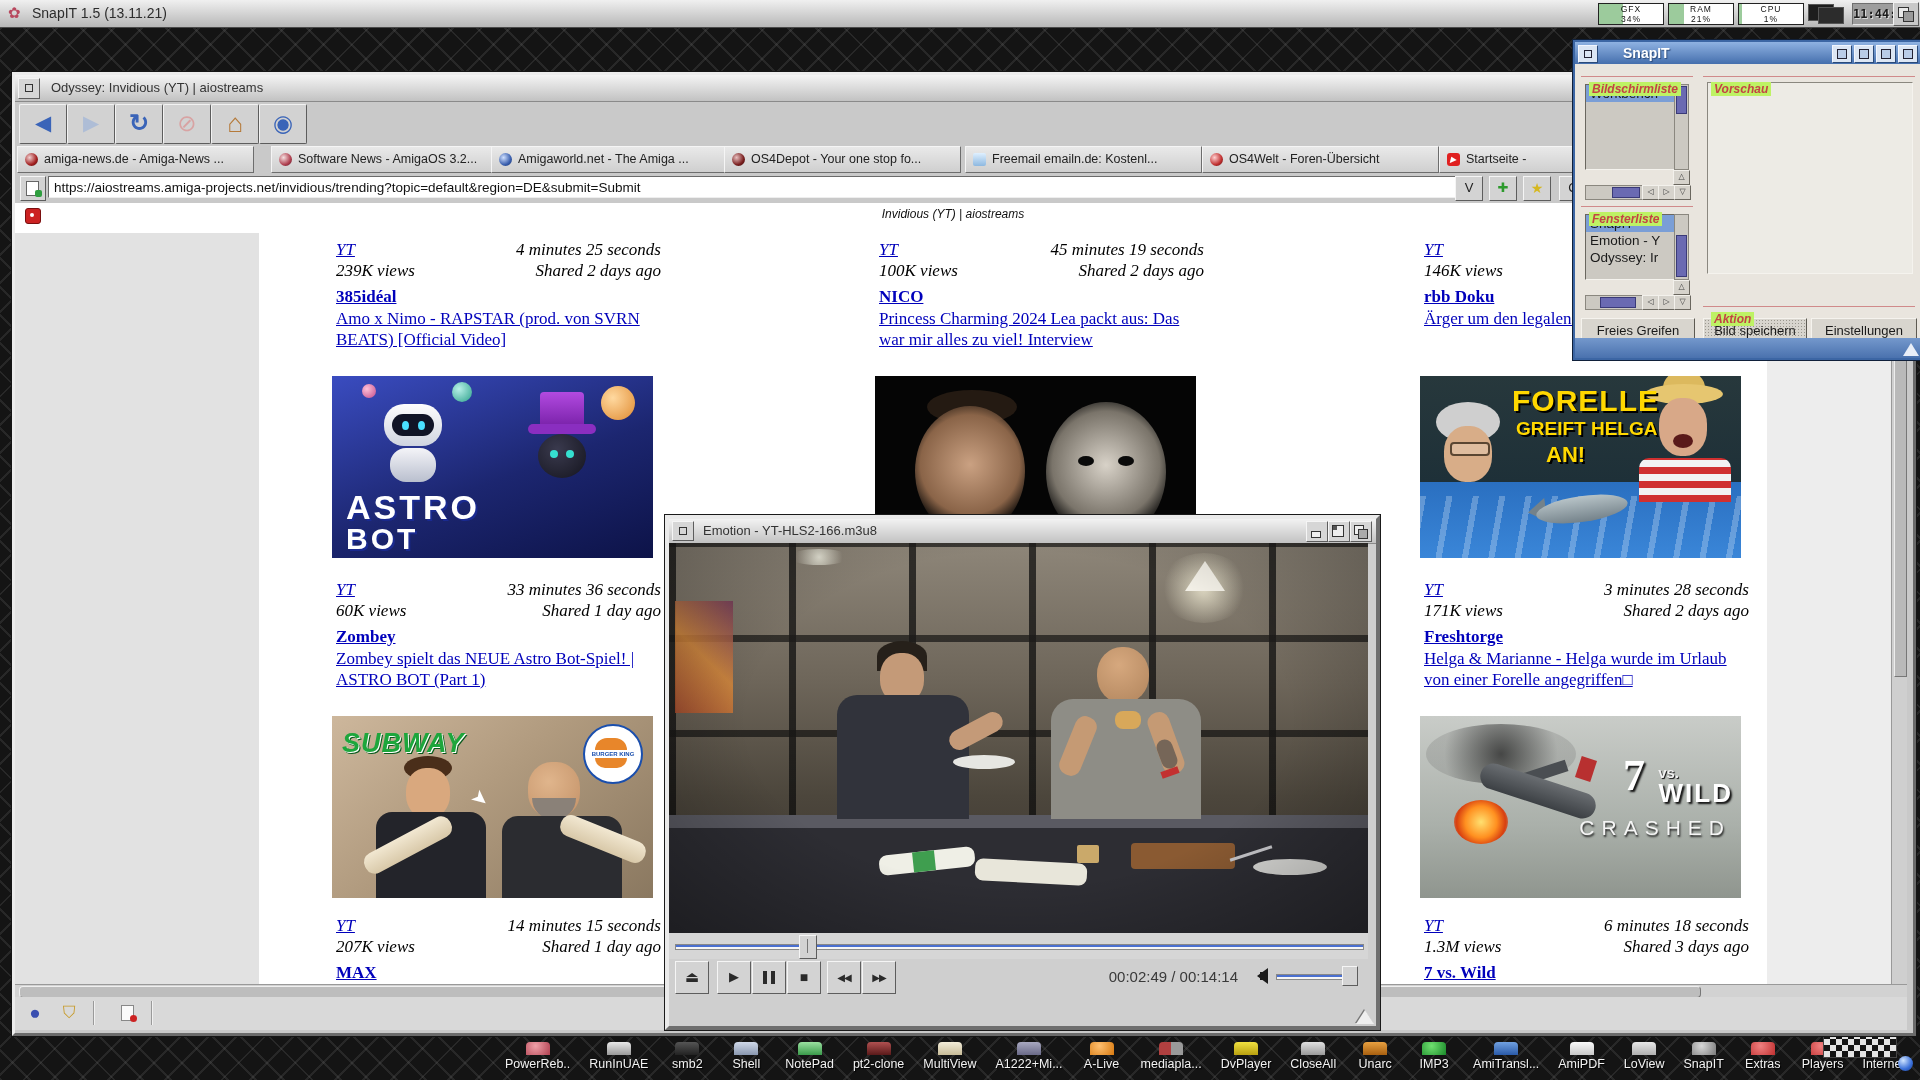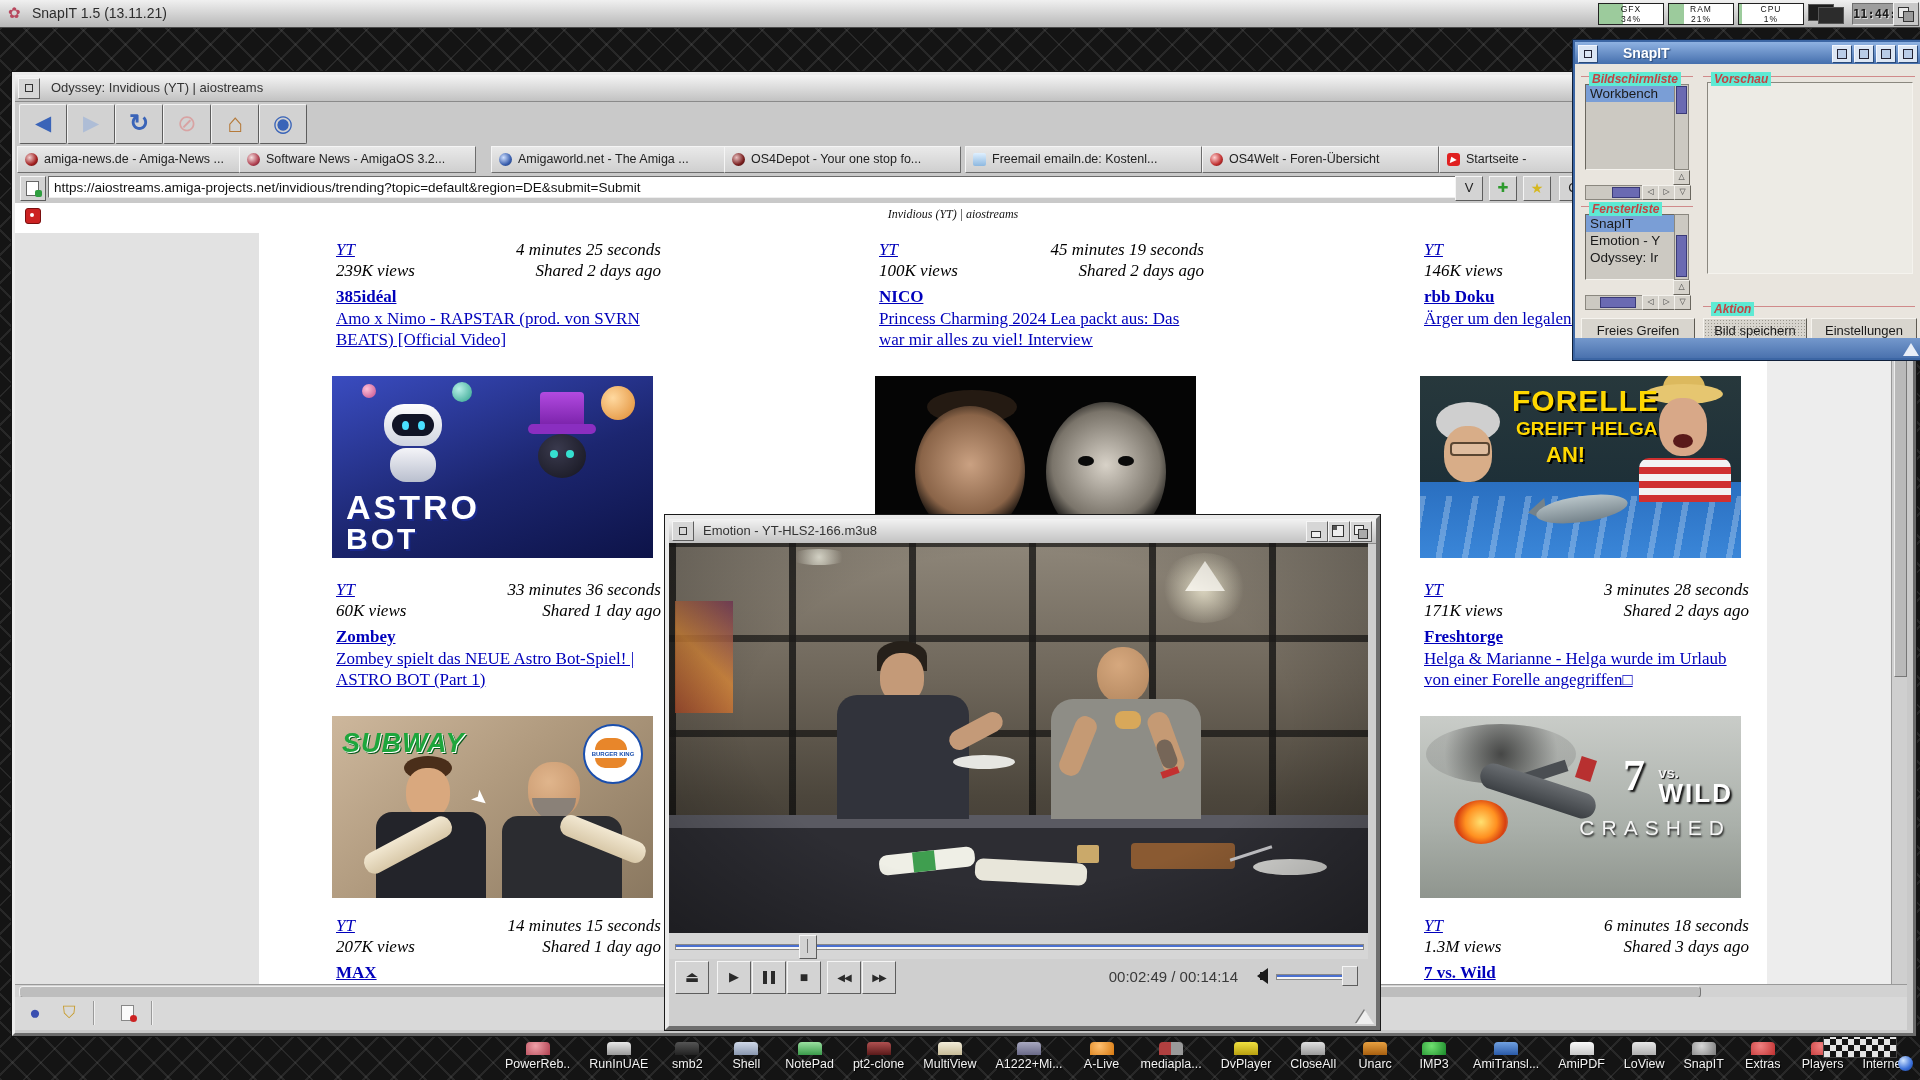--- a/index.html
+++ b/index.html
@@ -76,21 +76,21 @@
   .i-plus::before{content:"✚";color:#2d9a2d;font-size:13px;}
   .i-star::before{content:"★";color:#d6b820;font-size:14px;}
   .minifield{position:absolute;left:1578px;top:3px;width:240px;height:21px;background:#fff;border:1px solid #777;}
 
   
   .page{position:absolute;left:0;top:128px;width:1892px;height:781px;background:#fff;overflow:hidden;
     font-family:"Liberation Serif",serif;}
   .gstrip-l{position:absolute;left:0;top:30px;width:244px;bottom:0;background:#e2e2e2;}
   .gstrip-r{position:absolute;left:1752px;top:30px;width:124px;bottom:0;background:#ededed;}
   .pheader{position:absolute;left:0;top:4px;width:1876px;text-align:center;
-    font-family:Liberation Serif, serif;font-style:italic;font-size:12px;color:#111;}
+    font-family:Liberation Sans, sans-serif;font-style:italic;font-size:12px;color:#111;}
   .redico{position:absolute;left:10px;top:5px;width:14px;height:14px;background:#cc2222;border-radius:3px;border:1px solid #7a0f0f;}
   .redico::after{content:"";position:absolute;left:4px;top:4px;width:4px;height:4px;background:#fff;border-radius:50%;}
   .vscroll{position:absolute;left:1876px;top:0;width:16px;height:781px;background:#cfcfcf;border-left:1px solid #999;}
   .vthumb{position:absolute;left:2px;top:2px;width:11px;height:470px;background:#b9b9b9;
     border:1px solid;border-color:#ededed #777 #777 #ededed;}
   .hscroll{position:absolute;left:0;top:909px;width:1892px;height:13px;background:#d2d2d2;border-top:1px solid #999;}
   .hthumb{position:absolute;left:4px;top:1px;width:1680px;height:10px;background:#bdbdbd;
     border:1px solid;border-color:#efefef #777 #777 #efefef;border-radius:4px;}
   .statusbar{position:absolute;left:0;top:922px;width:1892px;height:33px;background:#d9d9d9;}
   .stico{position:absolute;top:5px;width:24px;height:22px;text-align:center;line-height:22px;}
@@ -265,21 +265,21 @@
     background:#e9e5de;border:2px solid #3c66a4;box-shadow:0 0 0 1px #10203a;}
   .stitle{position:absolute;left:0;top:0;right:0;height:22px;background:linear-gradient(#8fb2e2,#456fad);}
   .sclose{position:absolute;left:3px;top:3px;width:18px;height:16px;background:#dce6f4;
     border:1px solid;border-color:#f2f6ff #2a4a7a #2a4a7a #f2f6ff;}
   .sclose::after{content:"";position:absolute;left:5px;top:4px;width:6px;height:6px;border:1px solid #223;}
   .stitle-text{position:absolute;left:48px;top:3px;font-size:14px;font-weight:bold;color:#fff;text-shadow:1px 1px 1px #2a4a7a;}
   .sgad{position:absolute;top:3px;width:18px;height:16px;background:#dce6f4;border:1px solid;border-color:#f2f6ff #2a4a7a #2a4a7a #f2f6ff;}
   .sgad i{position:absolute;left:4px;top:3px;width:8px;height:8px;border:1px solid #223;background:#b9cce8;}
   .fs{position:absolute;}
   .fs-line{position:absolute;left:0;right:0;top:6px;height:1px;background:#d08a8a;}
-  .fs-leg{position:absolute;left:8px;top:2px;padding:0 3px;background:#5eead4;color:#c34444;
+  .fs-leg{position:absolute;left:8px;top:12px;padding:0 3px;background:#bef264;color:#c34444;
     font-size:12px;font-style:italic;font-weight:bold;z-index:1;}
   .lbox{position:absolute;background:#ccc9c2;border:1px solid;border-color:#6a675f #f5f3ee #f5f3ee #6a675f;overflow:hidden;}
   .litem{font-size:13.5px;color:#1a1a1a;padding:1px 4px;white-space:nowrap;}
   .litem.sel{background:#7a9ed6;}
   .sv{position:absolute;width:13px;background:#ccc9c2;border:1px solid #8a877f;}
   .svthumb{position:absolute;left:1px;width:9px;background:#6a6ab2;border:1px solid #3a3a78;}
   .sarrow{position:absolute;width:15px;height:13px;background:#d6d3cc;border:1px solid;border-color:#f3f1ec #6a675f #6a675f #f3f1ec;
     text-align:center;line-height:12px;font-size:8px;color:#444;}
   .shbar{position:absolute;height:13px;background:#ccc9c2;border:1px solid #8a877f;}
   .shthumb{position:absolute;top:1px;height:9px;background:#6a6ab2;border:1px solid #3a3a78;}
@@ -363,21 +363,21 @@
       <div class="navbtn i-reload" style="left:100px"></div>
       <div class="navbtn i-stop" style="left:148px"></div>
       <div class="navbtn i-home" style="left:196px"></div>
       <div class="navbtn i-globe" style="left:244px"></div>
     </div>
     <div class="tabbar">
       <div class="tab" style="left:2px">
           <i class="tico c1"></i>
           <span class="tlab">amiga-news.de - Amiga-News ...</span>
         </div>
-      <div class="tab" style="left:224px">
+      <div class="tab" style="left:256px">
           <i class="tico c2"></i>
           <span class="tlab">Software News - AmigaOS 3.2...</span>
         </div>
       <div class="tab" style="left:476px">
           <i class="tico c3"></i>
           <span class="tlab">Amigaworld.net - The Amiga ...</span>
         </div>
       <div class="tab" style="left:709px">
           <i class="tico c4"></i>
           <span class="tlab">OS4Depot - Your one stop fo...</span>

